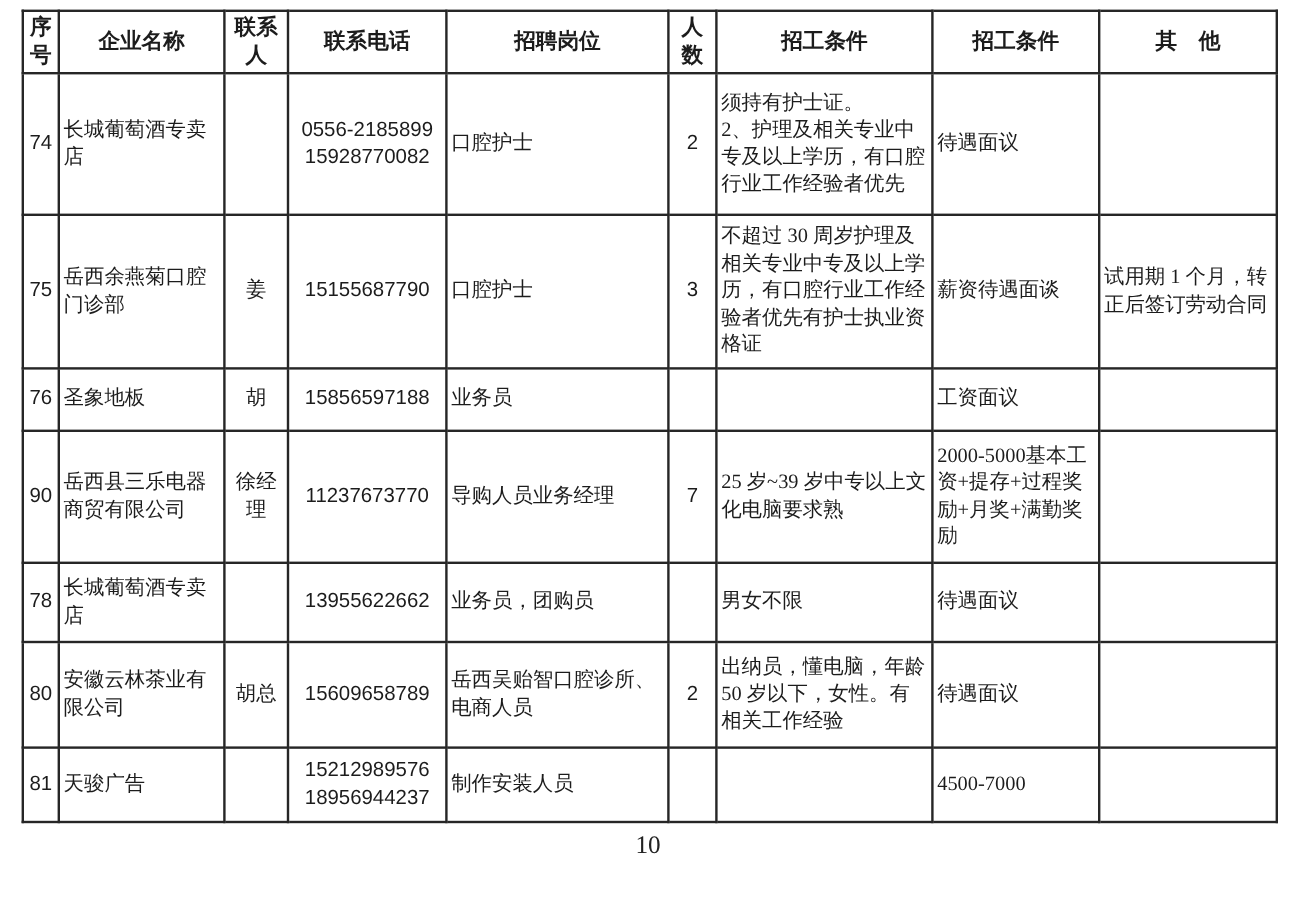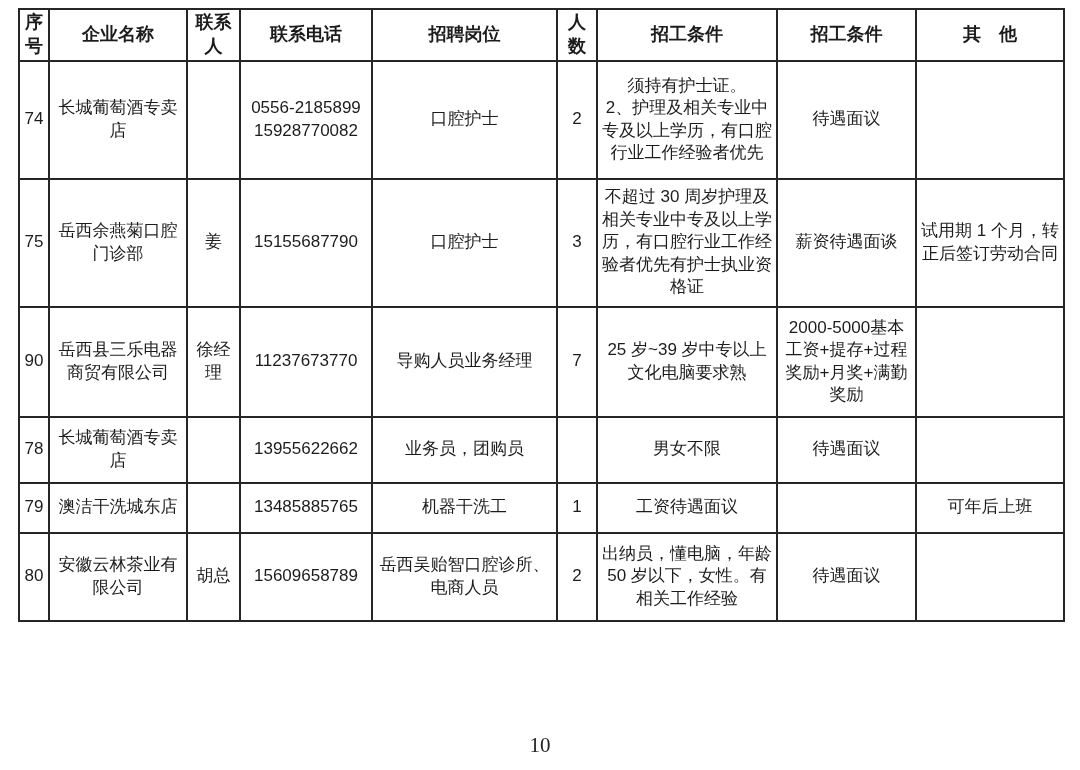--- a/index.html
+++ b/index.html
@@ -34,26 +34,26 @@
     word-break: break-all;
     overflow: hidden;
   }
   table.jobs th {
     font-weight: bold;
     font-size: 18px;
     text-align: center;
     padding: 1px 2px;
   }
   td.align-center { text-align: center; }
-  td.align-left { text-align: center; }
+  td.align-left { text-align: left; font-family: Liberation Serif, serif; }
   .page-number {
     position: absolute;
     left: 0;
     right: 0;
-    top: 733px;
+    top: 692px;
     text-align: center;
     font-family: "Liberation Serif", "DejaVu Serif", serif;
     font-size: 21px;
     color: #222222;
   }
 </style>
 </head>
 <body>
 
 <div class="page">
@@ -102,20 +102,31 @@
           <td class="align-center">75</td>
           <td class="align-left">岳西余燕菊口腔门诊部</td>
           <td class="align-center">姜</td>
           <td class="align-center">15155687790</td>
           <td class="align-left">口腔护士</td>
           <td class="align-center">3</td>
           <td class="align-left">不超过 30 周岁护理及相关专业中专及以上学历，有口腔行业工作经验者优先有护士执业资格证</td>
           <td class="align-left">薪资待遇面谈</td>
           <td class="align-left">试用期 1 个月，转正后签订劳动合同</td>
         </tr>
+        <tr style="height: 52px;">
+          <td class="align-center">76</td>
+          <td class="align-left">圣象地板</td>
+          <td class="align-center">胡</td>
+          <td class="align-center">15856597188</td>
+          <td class="align-left">业务员</td>
+          <td class="align-center"></td>
+          <td class="align-left"></td>
+          <td class="align-left">工资面议</td>
+          <td class="align-left"></td>
+        </tr>
         <tr style="height: 110px;">
           <td class="align-center">90</td>
           <td class="align-left">岳西县三乐电器商贸有限公司</td>
           <td class="align-center">徐经理</td>
           <td class="align-center">11237673770</td>
           <td class="align-left">导购人员业务经理</td>
           <td class="align-center">7</td>
           <td class="align-left">25 岁~39 岁中专以上文化电脑要求熟</td>
           <td class="align-left">2000-5000基本工资+提存+过程奖励+月奖+满勤奖励</td>
           <td class="align-left"></td>
@@ -124,40 +135,41 @@
           <td class="align-center">78</td>
           <td class="align-left">长城葡萄酒专卖店</td>
           <td class="align-center"></td>
           <td class="align-center">13955622662</td>
           <td class="align-left">业务员，团购员</td>
           <td class="align-center"></td>
           <td class="align-left">男女不限</td>
           <td class="align-left">待遇面议</td>
           <td class="align-left"></td>
         </tr>
-        <tr style="height: 50px;">
-          <td class="align-center">79</td>
-          <td class="align-left">澳洁干洗城东店</td>
-          <td class="align-center"></td>
-          <td class="align-center">13485885765</td>
-          <td class="align-left">机器干洗工</td>
-          <td class="align-center">1</td>
-          <td class="align-left">工资待遇面议</td>
-          <td class="align-left"></td>
-          <td class="align-left">可年后上班</td>
-        </tr>
         <tr style="height: 88px;">
           <td class="align-center">80</td>
           <td class="align-left">安徽云林茶业有限公司</td>
           <td class="align-center">胡总</td>
           <td class="align-center">15609658789</td>
           <td class="align-left">岳西吴贻智口腔诊所、电商人员</td>
           <td class="align-center">2</td>
           <td class="align-left">出纳员，懂电脑，年龄 50 岁以下，女性。有相关工作经验</td>
           <td class="align-left">待遇面议</td>
           <td class="align-left"></td>
         </tr>
+        <tr style="height: 62px;">
+          <td class="align-center">81</td>
+          <td class="align-left">天骏广告</td>
+          <td class="align-center"></td>
+          <td class="align-center">15212989576
+18956944237</td>
+          <td class="align-left">制作安装人员</td>
+          <td class="align-center"></td>
+          <td class="align-left"></td>
+          <td class="align-left">4500-7000</td>
+          <td class="align-left"></td>
+        </tr>
       </tbody>
   </table>
 
   <div class="page-number">10</div>
 
 </div>
 
 </body></html>

